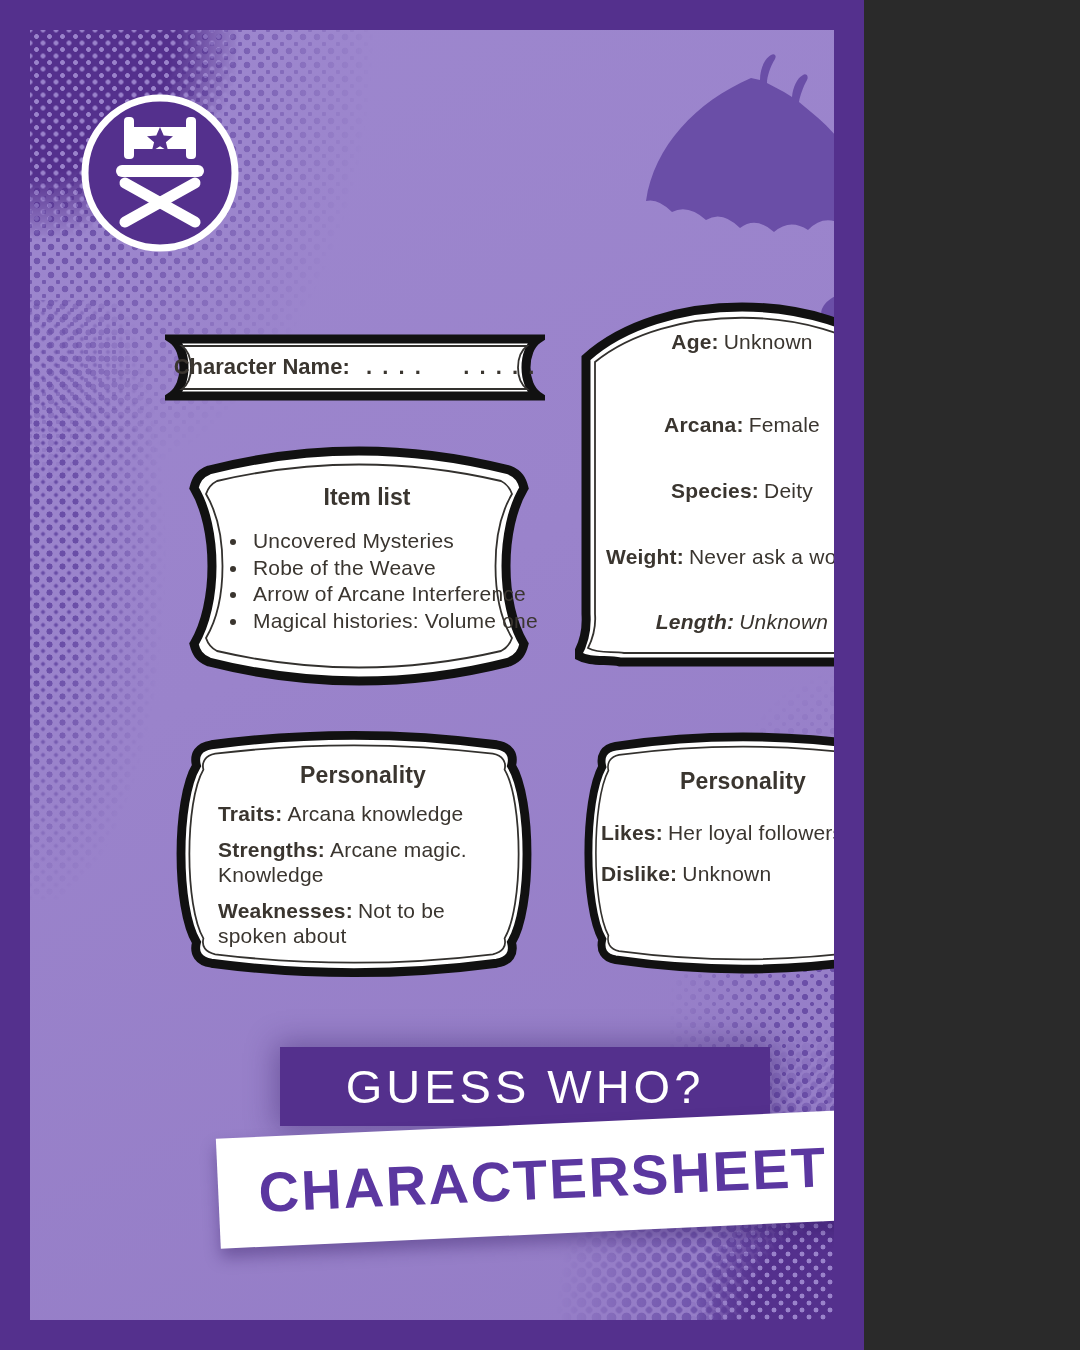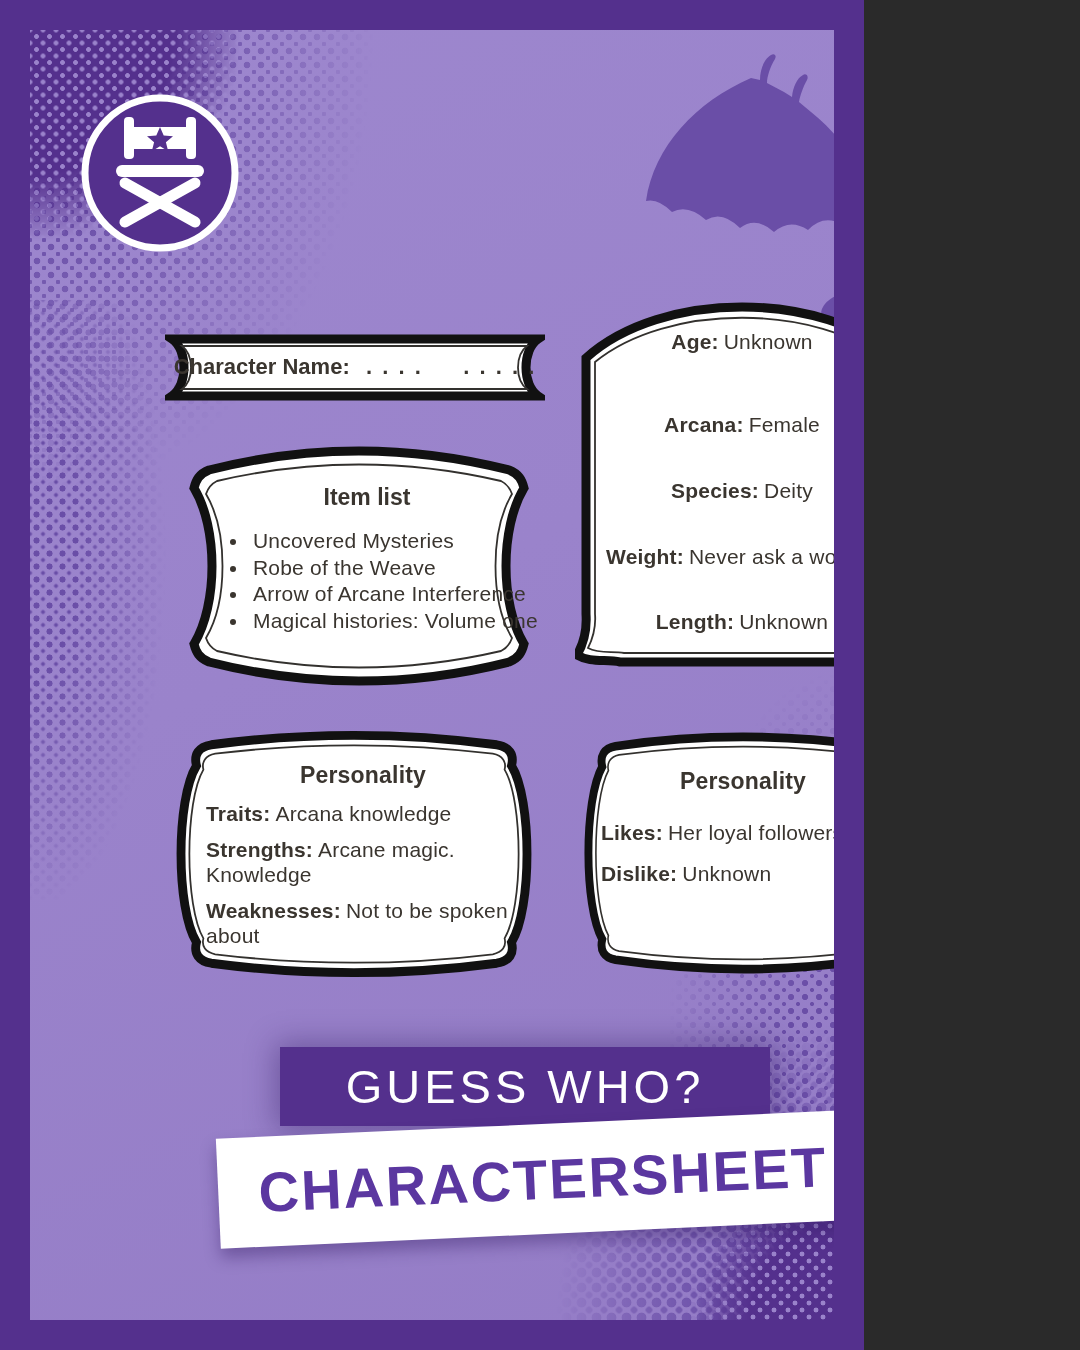--- a/index.html
+++ b/index.html
@@ -93,29 +93,29 @@
     font-size:21px;line-height:26.5px;letter-spacing:.2px;
   }
   .item-list li{margin:0;padding-left:4px;}
   #frame-stats{left:575px;top:282px;width:334px;height:414px;}
   .stat-row{position:absolute;left:0;right:0;text-align:center;font-size:21px;letter-spacing:.2px;}
   .stat-row .lbl{font-weight:700;margin-right:5px;}
   .stat-row:nth-of-type(1){top:48px;}
   .stat-row:nth-of-type(2){top:131px;}
   .stat-row:nth-of-type(3){top:197px;}
   .stat-row:nth-of-type(4){top:263px;}
-  .stat-row:nth-of-type(5){top:328px;}
+  .stat-row:nth-of-type(5){top:328px;font-style:italic;}
   #frame-pers-left{left:166px;top:718px;width:376px;height:272px;}
   #frame-pers-right{left:575px;top:720px;width:336px;height:266px;}
   .pers-text{position:absolute;font-size:21px;line-height:1.2;letter-spacing:.2px;}
   #frame-pers-left .pers-text{left:36px;top:44px;width:322px;}
   #frame-pers-right .pers-text{left:26px;top:48px;width:284px;}
   .pers-title{text-align:center;font-weight:700;font-size:23px;margin:0 0 10px 0;}
   #frame-pers-right .pers-title{margin-bottom:24px;}
-  .pers-row{margin:11px 4px;}
+  .pers-row{margin:11px 16px;}
   #frame-pers-right .pers-row{margin:16px 0;}
   .pers-row .lbl{font-weight:700;margin-right:5px;}
   .banner-guess{
     position:absolute;left:280px;top:1047px;width:490px;height:79px;z-index:20;
     background:#54308d;box-shadow:0 0 28px 4px rgba(45,22,92,.40);
     display:flex;align-items:center;justify-content:center;
   }
   .banner-guess .txt{color:#ffffff;font-size:47px;font-weight:400;letter-spacing:4px;}
   .banner-sheet{
     position:absolute;left:218px;top:1124px;width:650px;height:110px;z-index:21;

